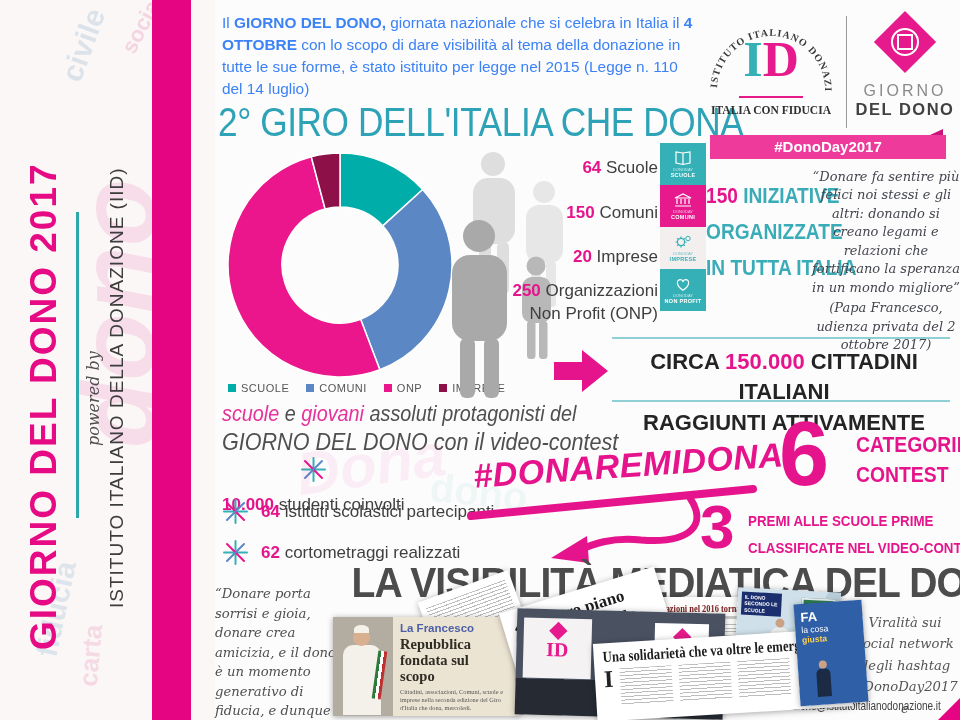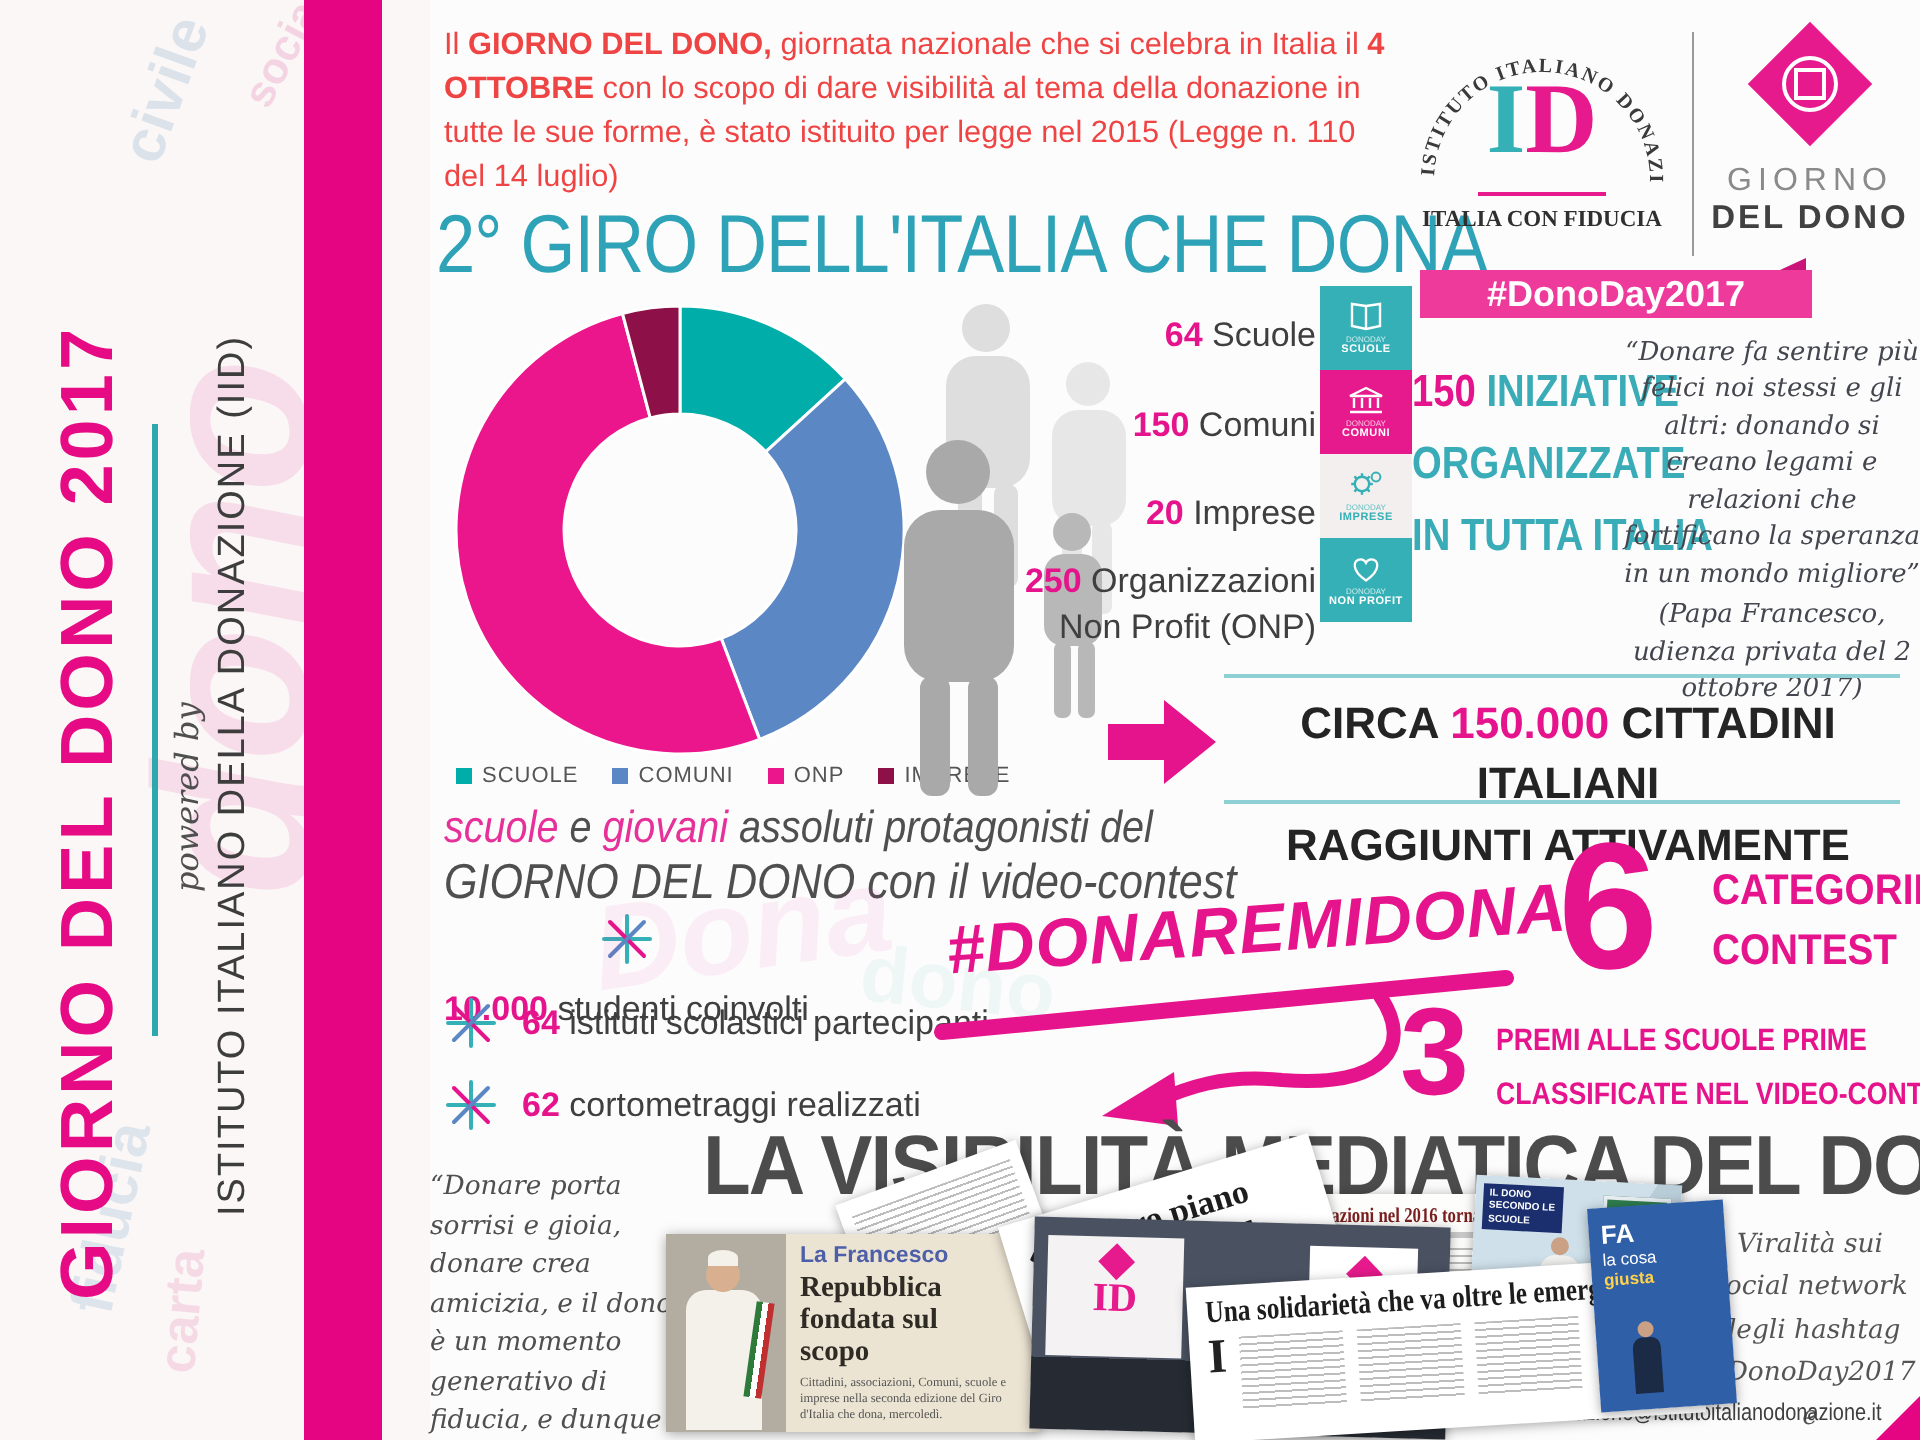--- a/index.html
+++ b/index.html
@@ -21,42 +21,42 @@
   .v-line { position:absolute; left:76px; top:212px; width:3px; height:306px; background:#2fa8ad; }
   .v-powered { position:absolute; left:84px; top:306px; height:140px;
                writing-mode:vertical-rl; transform:rotate(180deg);
                font-family:"DejaVu Serif", serif; font-style:italic; font-size:16px; color:#4f4f4f; }
   .v-org { position:absolute; left:106px; top:146px; height:462px;
            writing-mode:vertical-rl; transform:rotate(180deg);
            font-size:19px; letter-spacing:1px; color:#3d3d3d; display:flex; align-items:center; }
   .pink-bar { position:absolute; left:152px; top:0; width:39px; height:720px; background:#e50582; }
 
   
-  .intro { position:absolute; left:222px; top:12px; width:480px; font-size:15.4px; line-height:1.42; color:#ef4444; }
+  .intro { position:absolute; left:222px; top:12px; width:480px; font-size:15.4px; line-height:1.42; color:#3b82f6; }
   .intro b { font-weight:bold; }
   .page-title { position:absolute; left:218px; top:99px; font-size:41px; color:#2ea3b7;
                 white-space:nowrap; transform:scaleX(.86); transform-origin:left top; letter-spacing:-.5px; }
 
   
   .iid-logo { position:absolute; left:701px; top:8px; width:140px; height:130px; }
   .id-letters { position:absolute; left:0; top:26px; width:140px; text-align:center;
                 font-family:"Liberation Serif", serif; font-weight:bold; font-size:50px; line-height:1; }
   .id-i { color:#35b0b6; } .id-d { color:#e61a8c; }
   .iid-line { position:absolute; left:38px; top:88px; width:64px; height:2px; background:#e61a8c; }
   .iid-tagline { position:absolute; left:0; top:96px; width:140px; text-align:center;
                  font-family:"Liberation Serif", serif; font-weight:bold; font-size:11.5px; color:#2f2f2f; }
   .logo-divider { position:absolute; left:846px; top:16px; width:1px; height:112px; background:#9a9a9a; }
   .gdd-logo { position:absolute; left:854px; top:12px; width:102px; text-align:center; }
   .diamond { width:44px; height:44px; background:#e61a8c; transform:rotate(45deg); margin:8px auto 0; position:relative; }
   .diamond::before { content:""; position:absolute; inset:8px; border:2.5px solid #fff; border-radius:50%; }
   .diamond::after { content:""; position:absolute; inset:14px; border:2px solid #fff; transform:rotate(45deg); }
   .gdd-1 { margin-top:18px; font-size:16px; color:#8a8a8a; letter-spacing:3px; }
   .gdd-2 { font-size:16.5px; font-weight:bold; color:#414141; letter-spacing:1.5px; }
-  .donoday-banner { position:absolute; left:710px; top:135px; width:196px; height:24px; background:#ee3a9b;
-                    color:#fff; font-weight:800; font-size:18px; text-align:center; line-height:24px; }
+  .donoday-banner { position:absolute; left:710px; top:135px; width:236px; height:24px; background:#ee3a9b;
+                    color:#fff; font-weight:800; font-size:15px; text-align:center; line-height:24px; }
   .donoday-banner::after { content:""; position:absolute; right:3px; top:-6px;
                            border-left:13px solid transparent; border-bottom:6px solid #c9147a; }
 
   
   .donut-wrap { position:absolute; left:221px; top:146px; }
   .legend { position:absolute; left:228px; top:382px; display:flex; gap:17px; }
   .legend-item { display:flex; align-items:center; gap:5px; font-size:11px; color:#555; letter-spacing:.5px; }
   .legend-marker { width:8px; height:8px; display:inline-block; }
 
   

